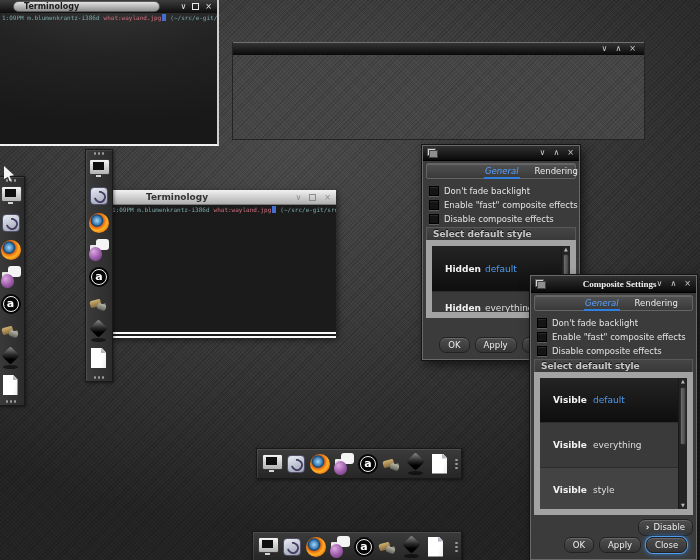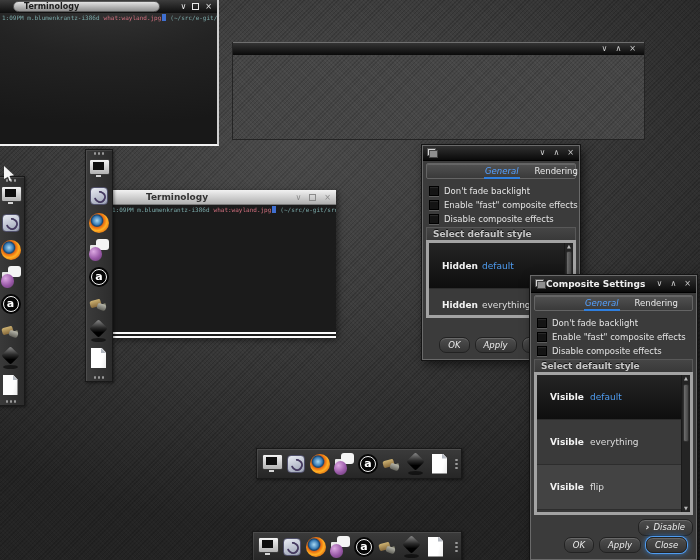--- a/index.html
+++ b/index.html
@@ -116,58 +116,58 @@
     display:flex; flex-direction:column; }
   .dlg-tb { position:relative; flex:none; background:linear-gradient(#303030,#0a0a0a); border-bottom:1px solid #000;
     display:flex; align-items:center; }
   .dlg1 { left:422px; top:145px; width:158px; height:215px; z-index:8; }
   .dlg2 { left:530px; top:275px; width:167px; height:285px; z-index:9; }
   .dlg1 .dlg-tb { height:15px; }
   .dlg2 .dlg-tb { height:17px; }
   .panes { position:relative; width:11px; height:10px; margin-left:4px; flex:none; }
   .panes::before { content:""; position:absolute; left:0; top:0; width:7px; height:6px; background:#d6d6d6; border:1px solid #555; }
   .panes::after  { content:""; position:absolute; right:0; bottom:0; width:7px; height:6px; background:#8f8f8f; border:1px solid #444; }
-  .dlg-title { flex:1; text-align:left; font-size:9px; font-weight:bold; color:#efefef; }
+  .dlg-title { flex:1; text-align:right; font-size:9px; font-weight:bold; color:#efefef;font-family:Liberation Serif, serif; }
   .dlg-tb .ctrls { margin-left:auto; margin-right:5px; }
   .tabbar { flex:none; height:16px; margin:2px 3px 0; border:1px solid #646464; border-radius:2px;
     background:linear-gradient(#515151,#3a3a3a); box-shadow:inset 0 1px 0 rgba(255,255,255,.12);
     display:flex; align-items:center; gap:12px; font-size:8.5px; color:#e8e8e8; }
   .dlg1 .tabbar { padding-left:56px; }
   .dlg2 .tabbar { padding-left:48px; }
   .tab { padding:1px 2px; }
   .tab.active { color:#55a0ff; box-shadow:0 3px 0 -1px #2f7fdf;font-style:italic; }
   .chks { margin-top:3px; }
   .chk-row { display:flex; align-items:flex-end; gap:5px; height:14px; margin:0 6px; }
   .chk-box { width:10px; height:10px; flex:none; background:#141414; border:1px solid #000;
     box-shadow:inset 0 1px 1px rgba(255,255,255,.1), 0 1px 0 rgba(255,255,255,.18); }
   .chk-label { font-size:8.5px; color:#e4e4e4; white-space:nowrap; }
   .sel-header { flex:none; margin:3px 3px 0; height:13px; padding:1px 6px 0; font-size:9px; font-weight:bold;
     color:#c8c8c8; text-shadow:0 -1px 0 #111; background:linear-gradient(#454545,#393939);
     border:1px solid #585858; border-bottom:none; }
-  .list { position:relative; flex:none; margin:0 3px; border:3px solid #a3a3a3; background:#373737; overflow:hidden; }
+  .list { position:relative; flex:none; margin:0 3px; border:6px solid #a3a3a3; background:#373737; overflow:hidden; }
   .dlg1 .list { height:78px; }
   .dlg2 .list { height:143px; }
   .rows { position:absolute; left:0; right:9px; top:0; bottom:0; }
   .lrow { position:relative; display:flex; align-items:center; border-bottom:1px solid #2d2d2d; background:#3a3a3a; }
   .lrow.alt { background:#434343; }
   .lrow.sel { background:linear-gradient(#242424,#0e0e0e); }
   .lrow .st { font-size:9px; font-weight:bold; color:#f2f2f2; margin-left:13px; width:40px; flex:none; }
   .lrow .sty { font-size:9px; color:#dedede; }
   .lrow.sel .sty { color:#4f9cf0; }
   .sbar { position:absolute; right:0; top:0; bottom:0; width:9px; background:#242424; border-left:1px solid #191919; }
   .sbar .arr { position:absolute; left:0; right:0; text-align:center; font-size:5px; color:#b8b8b8; line-height:7px; }
   .arr-up { top:0; } .arr-dn { bottom:0; }
   .sthumb { position:absolute; left:1px; right:1px; border-radius:2px; border:1px solid #303030;
     background:linear-gradient(90deg,#6e6e6e,#474747); }
   .dlg1 .sthumb { top:8px; height:26px; }
   .dlg2 .sthumb { top:9px; height:58px; }
   .adv-row { flex:none; display:flex; justify-content:flex-end; margin:4px 3px 0; }
   .btn { font-size:8.5px; color:#ececec; background:linear-gradient(#4e4e4e,#353535);
     border:1px solid #222; border-radius:7px; padding:2px 8px; line-height:1.2;
-    box-shadow:inset 0 1px 0 rgba(255,255,255,.16); white-space:nowrap;font-style:italic; }
+    box-shadow:inset 0 1px 0 rgba(255,255,255,.16); white-space:nowrap; }
   .adv-btn { display:flex; align-items:center; gap:4px; padding:2px 7px; }
   .adv-chev { font-weight:bold; font-size:9px; }
   .btn-row { display:flex; justify-content:center; gap:5px; margin-top:auto; margin-bottom:6px; }
   .dlg2 .btn-row { transform:translateX(12px); }
   .btn-focus { box-shadow:0 0 0 1px #4f9cf0, 0 0 6px #3b8eea, inset 0 1px 0 rgba(255,255,255,.16); }
   
   .cursor { position:absolute; left:4px; top:166px; width:10px; height:15px; z-index:20; background:#f5f5f5;
     clip-path:polygon(0 0, 100% 62%, 55% 66%, 72% 95%, 55% 100%, 40% 72%, 0 86%);
     filter:drop-shadow(1px 1px 1px rgba(0,0,0,.8)); }
 </style>
@@ -359,21 +359,21 @@
         <div class="lrow sel" style="height:45px;">
           <span class="st">Visible</span>
           <span class="sty">default</span>
         </div>
         <div class="lrow" style="height:45px;">
           <span class="st">Visible</span>
           <span class="sty">everything</span>
         </div>
         <div class="lrow alt" style="height:45px;">
           <span class="st">Visible</span>
-          <span class="sty">flip</span>
+          <span class="sty">style</span>
         </div>
       </div>
       <div class="sbar">
         <span class="arr arr-up">▲</span>
         <span class="sthumb"></span>
         <span class="arr arr-dn">▼</span>
       </div>
     </div>
     <div class="adv-row">
       <span class="btn adv-btn">

